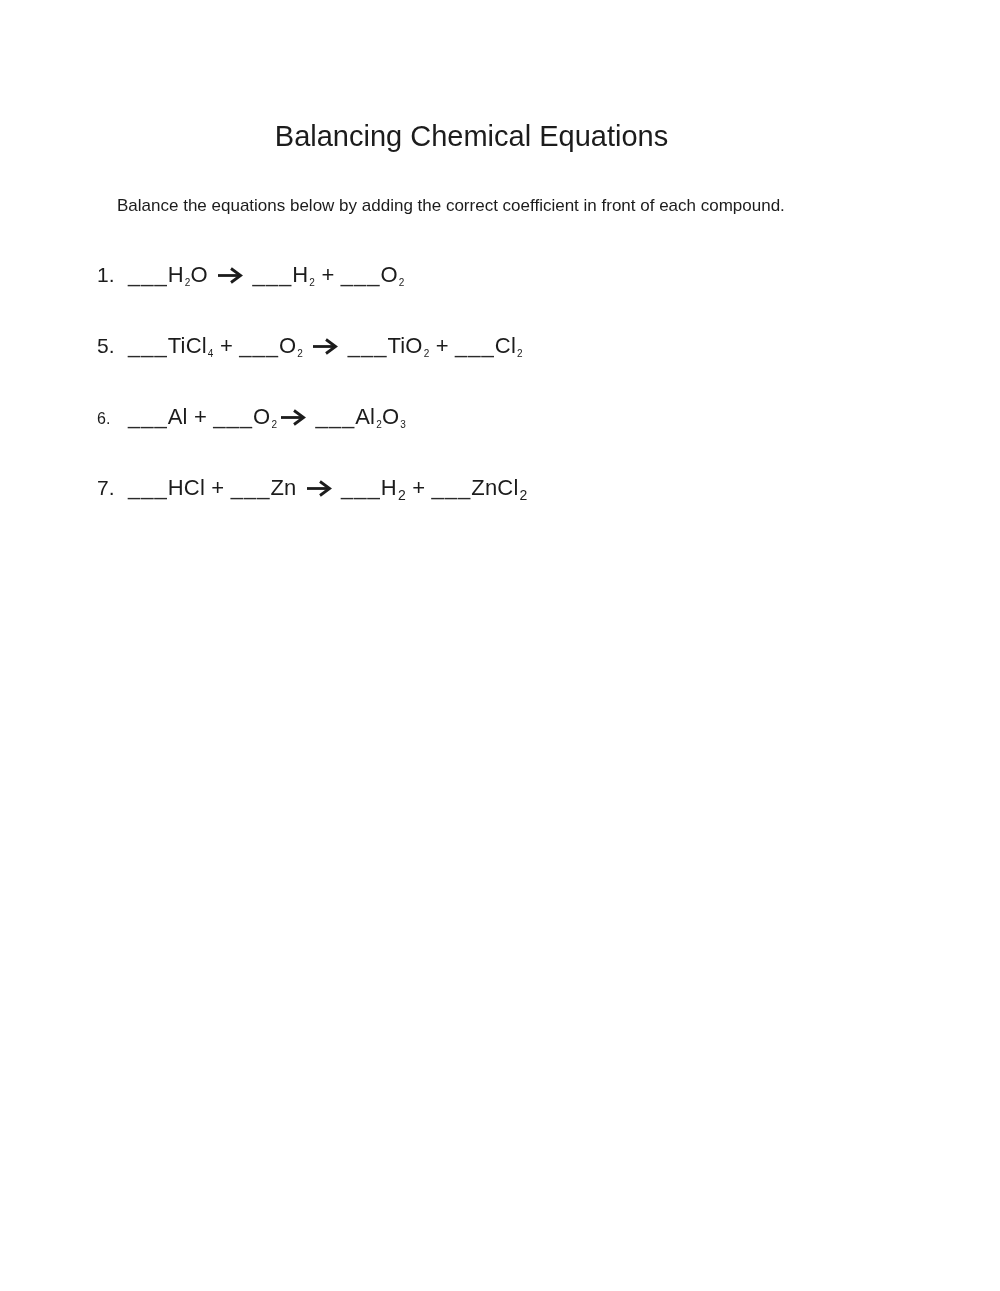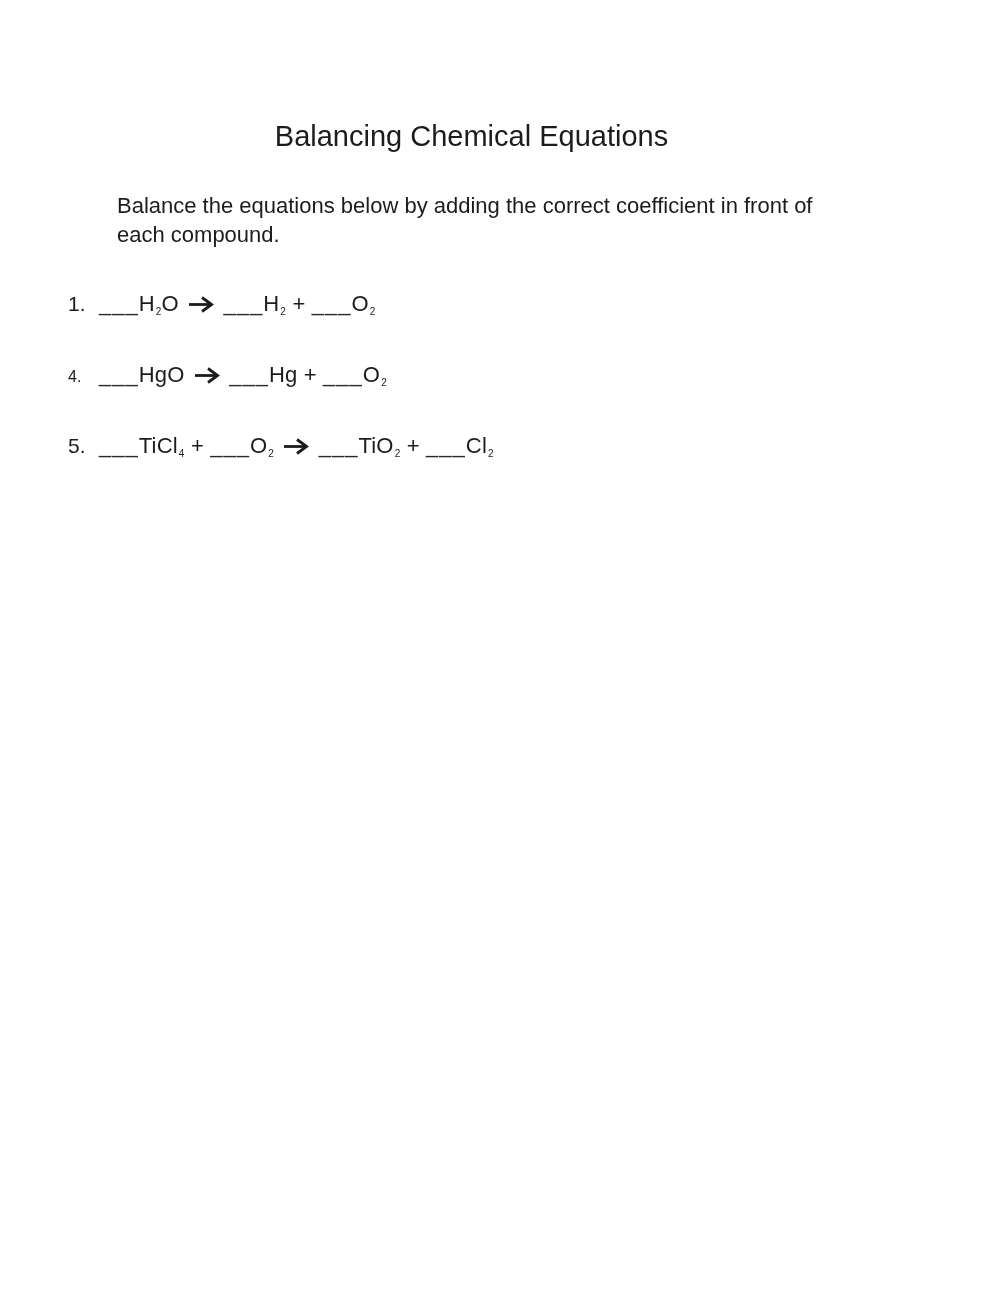--- a/index.html
+++ b/index.html
@@ -22,30 +22,30 @@
   }
   .title {
     text-align: center;
     font-size: 29px;
     font-weight: 400;
     margin: 0;
     padding-top: 120px;
     letter-spacing: 0px;
   }
   .instructions {
-    font-size: 22px;
+    font-size: 17px;
     line-height: 29px;
     margin: 38px 120px 0 117px;
     max-width: 745px;
   }
   .equations {
     margin-top: 40px;
   }
   .equation-row {
-    padding-left: 68px;
+    padding-left: 97px;
     font-size: 22px;
     line-height: 30px;
     margin-bottom: 33px;
     white-space: nowrap;
   }
   .eq-num {
     display: inline-block;
     width: 31px;
   }
   .eq-num.large { font-size: 21px; }
@@ -80,22 +80,26 @@
 <body>
 
 <div class="page">
   <h1 class="title">Balancing Chemical Equations</h1>
   <p class="instructions">Balance the equations below by adding the correct coefficient in front of each compound.</p>
   <div class="equations">
       <div class="equation-row"><span class="eq-num large">1.</span><span class="eq-body sub-tiny"><span class="blank">___</span>H<span class="sub">2</span>O <span class="arrow"><svg width="26" height="17" viewBox="0 0 26 17">
               <path d="M1 8.5 H22" stroke="#1c1c1c" stroke-width="2.8" fill="none"></path>
               <path d="M14 1.5 L23.6 8.5 L14 15.5" stroke="#1c1c1c" stroke-width="2.8" fill="none" stroke-linejoin="miter"></path>
             </svg></span> <span class="blank">___</span>H<span class="sub">2</span> + <span class="blank">___</span>O<span class="sub">2</span></span></div>
-      <div class="equation-row"><span class="eq-num small">4.</span><span class="eq-body sub-tiny"><span class="blank">___</span>HgO <span class="arrow"><svg width="26" height="17" viewBox="0 0 26 17">
-              <path d="M1 8.5 H22" stroke="#1c1c1c" stroke-width="2.8" fill="none"></path>
-              <path d="M14 1.5 L23.6 8.5 L14 15.5" stroke="#1c1c1c" stroke-width="2.8" fill="none" stroke-linejoin="miter"></path>
-            </svg></span> <span class="blank">___</span>Hg + <span class="blank">___</span>O<span class="sub">2</span></span></div>
       <div class="equation-row"><span class="eq-num large">5.</span><span class="eq-body sub-tiny"><span class="blank">___</span>TiCl<span class="sub">4</span> + <span class="blank">___</span>O<span class="sub">2</span> <span class="arrow"><svg width="26" height="17" viewBox="0 0 26 17">
               <path d="M1 8.5 H22" stroke="#1c1c1c" stroke-width="2.8" fill="none"></path>
               <path d="M14 1.5 L23.6 8.5 L14 15.5" stroke="#1c1c1c" stroke-width="2.8" fill="none" stroke-linejoin="miter"></path>
             </svg></span> <span class="blank">___</span>TiO<span class="sub">2</span> + <span class="blank">___</span>Cl<span class="sub">2</span></span></div>
+      <div class="equation-row"><span class="eq-num small">6.</span><span class="eq-body sub-tiny"><span class="blank">___</span>Al + <span class="blank">___</span>O<span class="sub">2</span><span class="arrow"><svg width="26" height="17" viewBox="0 0 26 17">
+              <path d="M1 8.5 H22" stroke="#1c1c1c" stroke-width="2.8" fill="none"></path>
+              <path d="M14 1.5 L23.6 8.5 L14 15.5" stroke="#1c1c1c" stroke-width="2.8" fill="none" stroke-linejoin="miter"></path>
+            </svg></span> <span class="blank">___</span>Al<span class="sub">2</span>O<span class="sub">3</span></span></div>
+      <div class="equation-row"><span class="eq-num large">7.</span><span class="eq-body sub-normal"><span class="blank">___</span>HCl + <span class="blank">___</span>Zn <span class="arrow"><svg width="26" height="17" viewBox="0 0 26 17">
+              <path d="M1 8.5 H22" stroke="#1c1c1c" stroke-width="2.8" fill="none"></path>
+              <path d="M14 1.5 L23.6 8.5 L14 15.5" stroke="#1c1c1c" stroke-width="2.8" fill="none" stroke-linejoin="miter"></path>
+            </svg></span> <span class="blank">___</span>H<span class="sub">2</span> + <span class="blank">___</span>ZnCl<span class="sub">2</span></span></div>
     </div>
 </div>
 
 </body></html>

